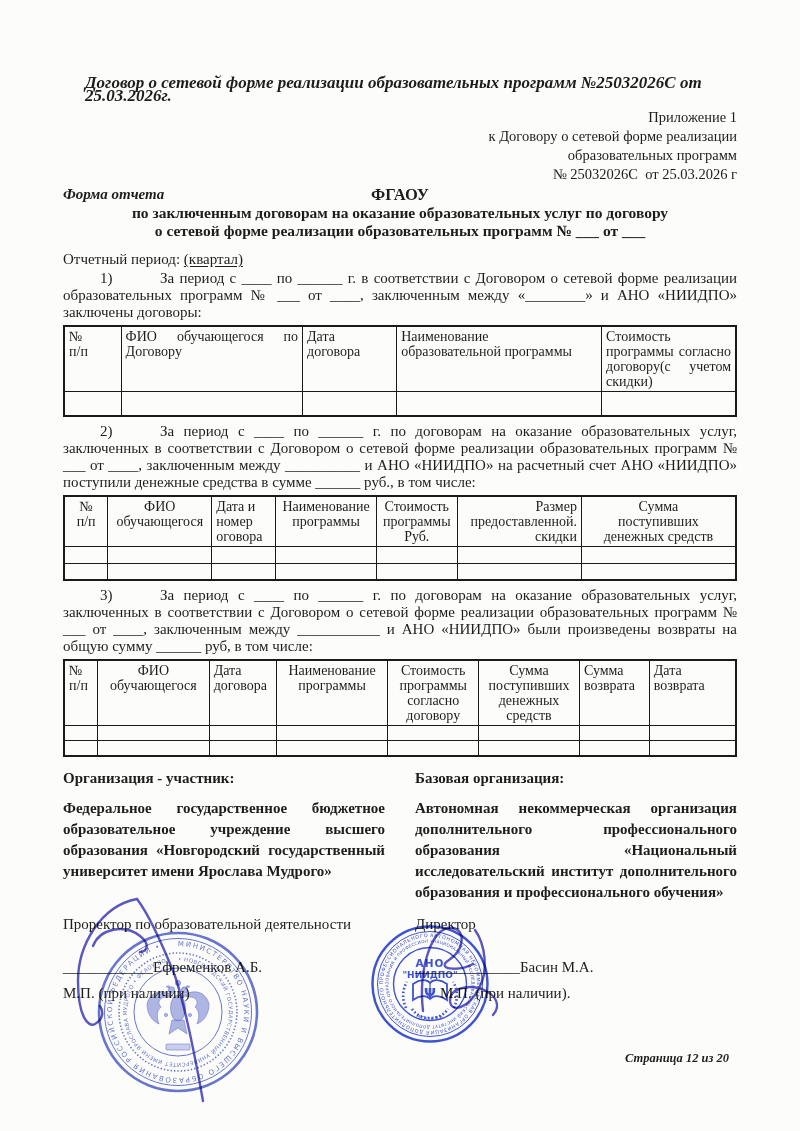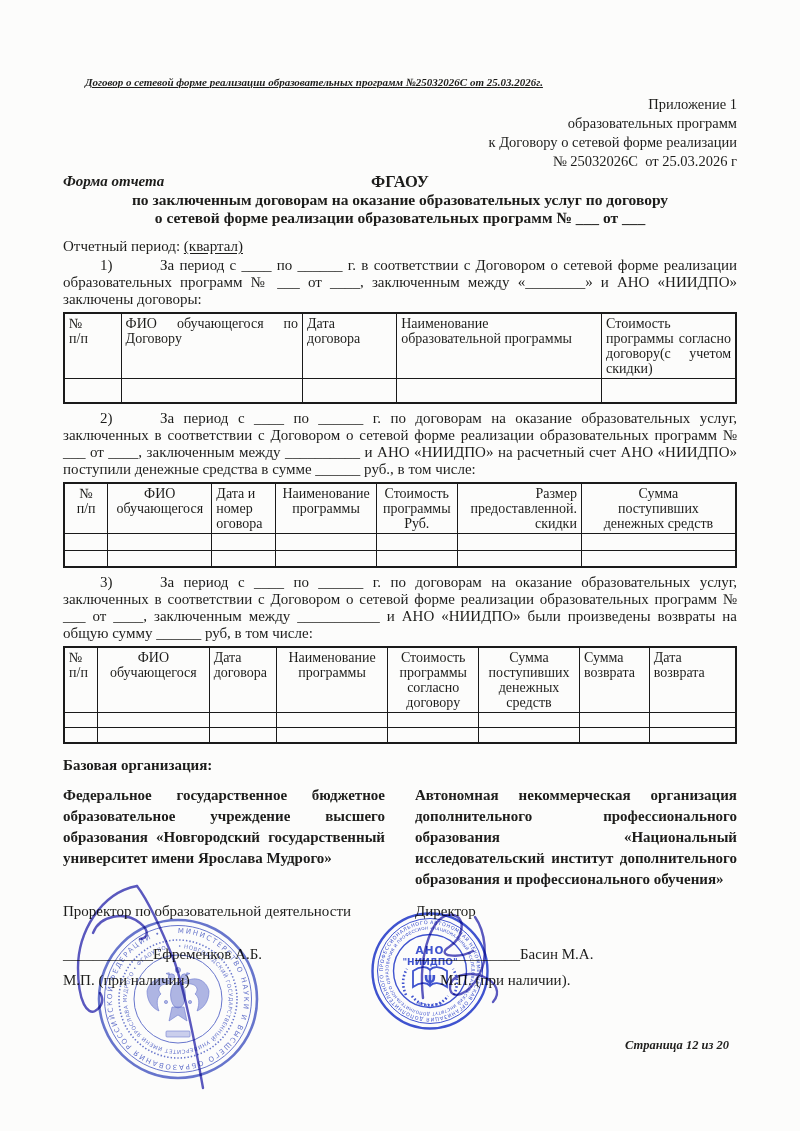--- a/index.html
+++ b/index.html
@@ -4,21 +4,21 @@
 <style>
   html,body{margin:0;padding:0;}
   body{
     width:800px;height:1131px;overflow:hidden;position:relative;
     background:#fcfcfb;color:#1d1d1b;
     font-family:"Liberation Serif","DejaVu Serif",serif;
     font-size:15px;line-height:17px;
   }
   .page{position:relative;width:674px;height:1131px;margin:0 auto;padding:76px 63px 0 63px;box-sizing:content-box;}
   .page{width:674px;padding-left:63px;padding-right:63px;margin:0;}
-  .ref-line{font-size:11px;line-height:13px;font-style:italic;font-weight:bold;padding-left:22px;text-decoration:underline;}
+  .ref-line{font-size:17px;line-height:13px;font-style:italic;font-weight:bold;padding-left:22px;}
   .appendix{margin-top:6px;text-align:right;font-size:14.5px;line-height:19px;}
   .form-label{margin-top:2px;font-weight:bold;font-style:italic;}
   .title-block{text-align:center;font-weight:bold;line-height:18px;margin-top:-17px;}
   .title-block .t0{font-size:16.5px;}
   .title-block .t1,.title-block .t2{font-size:15.5px;}
   .period-line{margin-top:11px;}
   .period-underline{text-decoration:underline;text-underline-offset:2px;}
   .para{margin:2px 0 0 0;text-align:justify;text-indent:37px;line-height:17px;}
   .pnum{display:inline-block;width:60px;text-indent:0;}
   table.doc-table{width:100%;border-collapse:collapse;margin-top:4px;table-layout:fixed;
@@ -43,22 +43,22 @@
 </style>
 </head>
 <body>
 
 <div class="page">
 
   <div class="ref-line">Договор о сетевой форме реализации образовательных программ №25032026С от 25.03.2026г.</div>
 
   <div class="appendix">
     <div>Приложение 1</div>
+    <div>к Договору о сетевой форме реализации</div>
     <div>образовательных программ</div>
-    <div>к Договору о сетевой форме реализации</div>
     <div>№ 25032026С&nbsp; от 25.03.2026 г</div>
   </div>
 
   <div class="form-label">Форма отчета</div>
 
   <div class="title-block">
     <div class="t0">ФГАОУ</div>
     <div class="t1">по заключенным договорам на оказание образовательных услуг по договору</div>
     <div class="t2">о сетевой форме реализации образовательных программ № ___ от ___</div>
   </div>
@@ -210,20 +210,21 @@
           <td></td>
           <td></td>
           <td></td>
           <td></td>
           <td></td>
         </tr>
       </tbody>
     </table>
 
   <div class="orgs-head">
+    <div class="col-l">Организация - участник:</div>
     <div class="col-r">Базовая организация:</div>
   </div>
   <div class="orgs-body">
     <div class="col-l">Федеральное государственное бюджетное образовательное учреждение высшего образования «Новгородский государственный университет имени Ярослава Мудрого»</div>
     <div class="col-r">Автономная некоммерческая организация дополнительного профессионального образования «Национальный исследовательский институт дополнительного образования и профессионального обучения»</div>
   </div>
 
   <div class="sign-section">
     <div class="roles-row">
       <div class="col-l">Проректор по образовательной деятельности</div>

